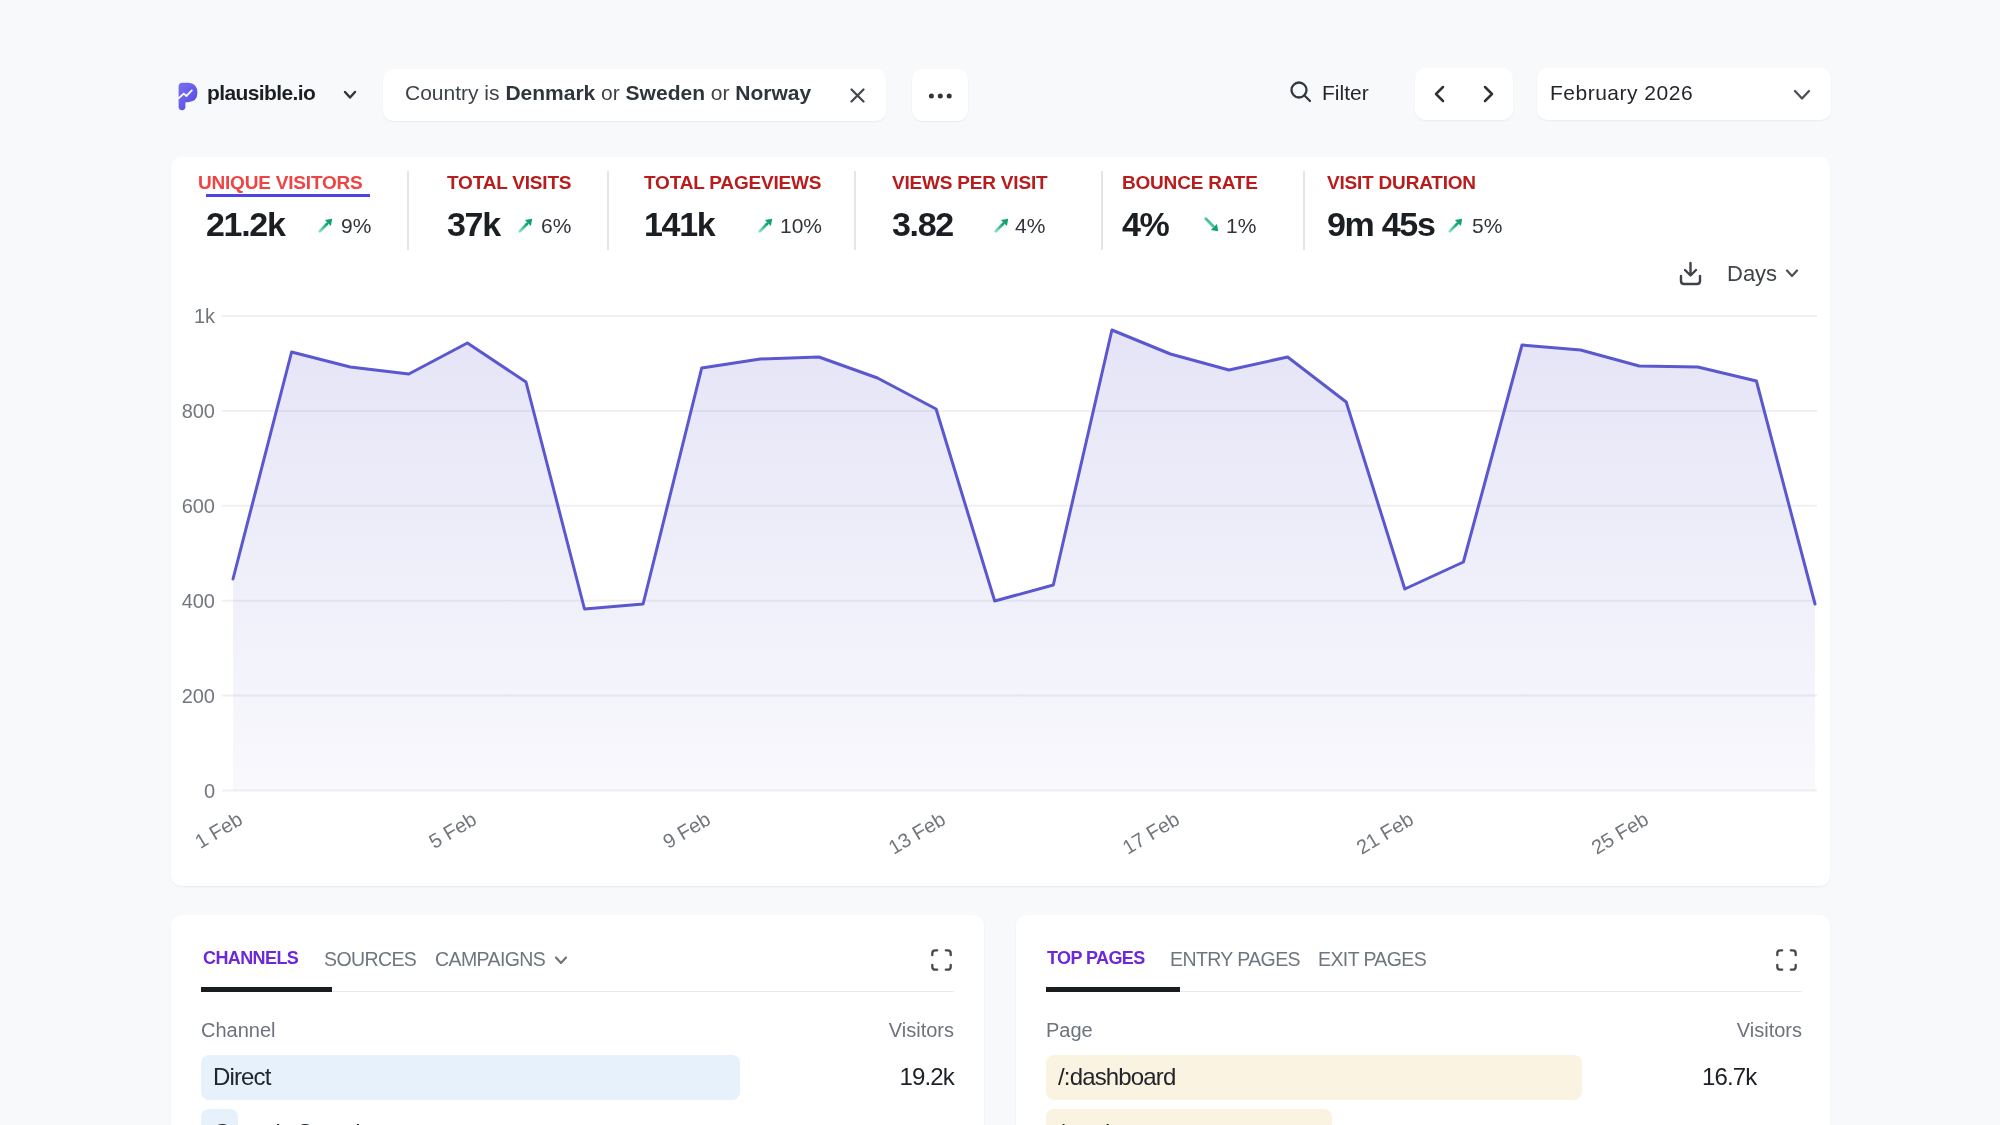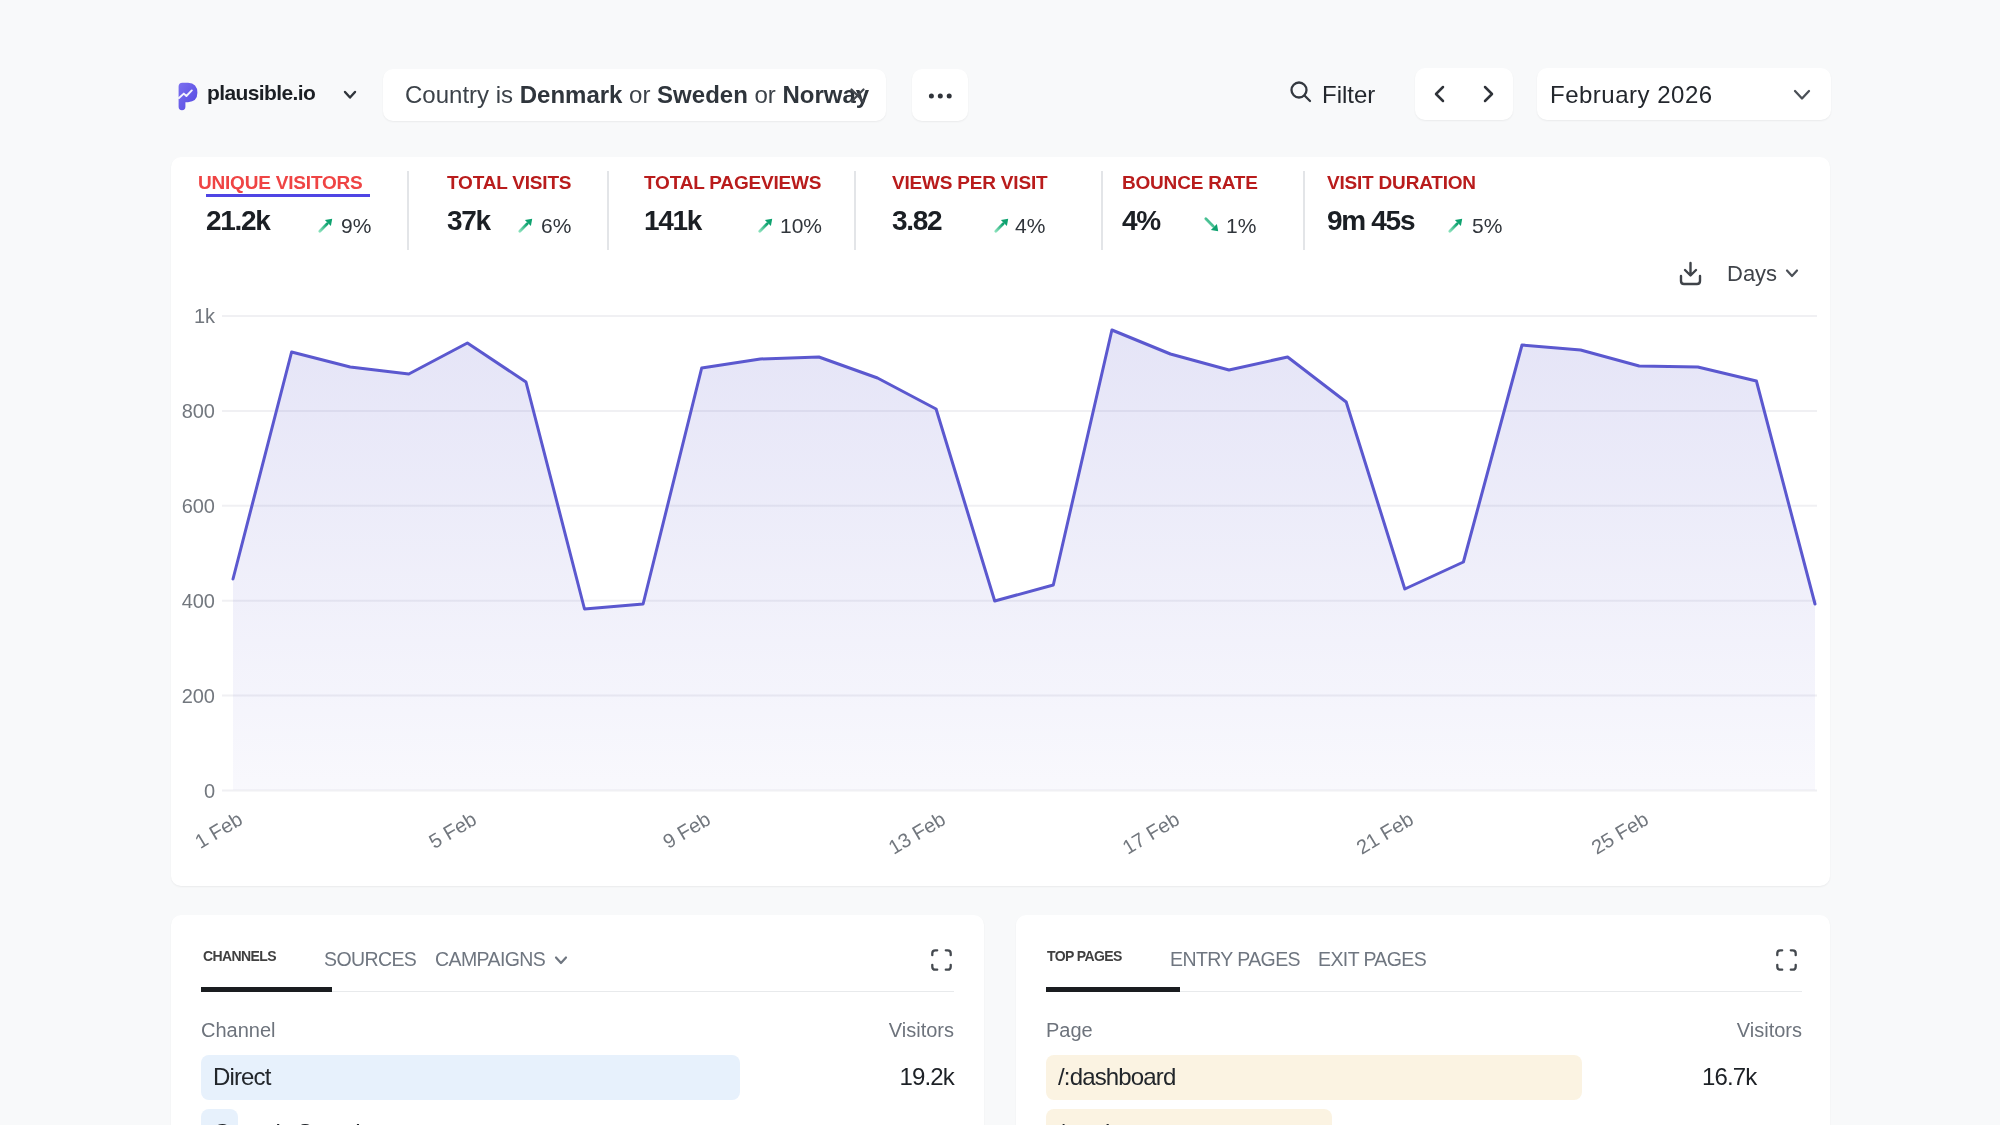--- a/index.html
+++ b/index.html
@@ -1,25 +1,25 @@
 <!DOCTYPE html>
 <html><head>
 <meta charset="utf-8">
 <style>
   * { margin:0; padding:0; box-sizing:border-box; }
   html,body { width:2000px; height:1125px; }
   body { background:#f8f9fa; font-family:"Liberation Sans",sans-serif; overflow:hidden; }
   #page { position:relative; width:2000px; height:1125px; overflow:hidden; }
   .abs { position:absolute; }
   .card { position:absolute; background:#fff; border-radius:10px; box-shadow:0 1px 2px rgba(0,0,0,.06); }
-  .navtxt { font-size:24px; color:#23272d; white-space:nowrap; }
+  .navtxt { font-size:21px; color:#23272d; white-space:nowrap; }
   .lbl { font-size:19px; font-weight:700; letter-spacing:-.2px; color:#b91c1c; white-space:nowrap; }
-  .val { font-size:28px; font-weight:700; letter-spacing:-1.3px; color:#1b1f24; white-space:nowrap; }
+  .val { font-size:34px; font-weight:700; letter-spacing:-1.3px; color:#1b1f24; white-space:nowrap; }
   .pct { font-size:21px; color:#30353b; }
-  .tab { font-size:14px; font-weight:700; letter-spacing:-.6px; color:#404040; white-space:nowrap; }
+  .tab { font-size:18px; font-weight:700; letter-spacing:-.6px; color:#6d28d9; white-space:nowrap; }
   .tabg { font-size:19.5px; letter-spacing:-.6px; color:#6f7680; white-space:nowrap; }
   .colh { font-size:20px; color:#6d737c; }
   .rowt { font-size:24px; letter-spacing:-.85px; color:#22262b; white-space:nowrap; }
 </style>
 </head>
 <body>
 <div id="page">
 
   <svg class="abs" style="left:178px;top:82px" width="20" height="29" viewBox="0 0 20 29">
     <defs>

